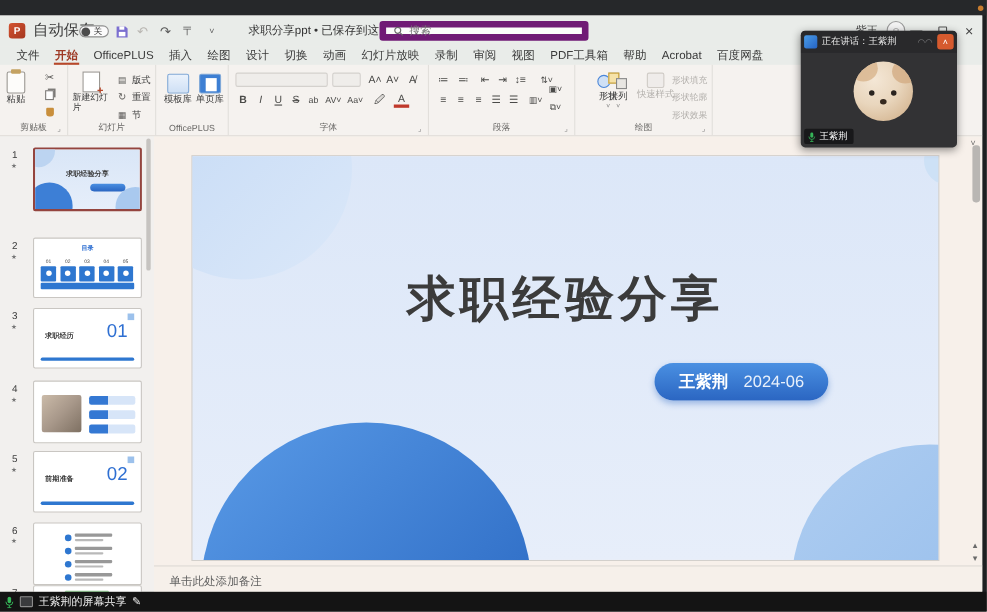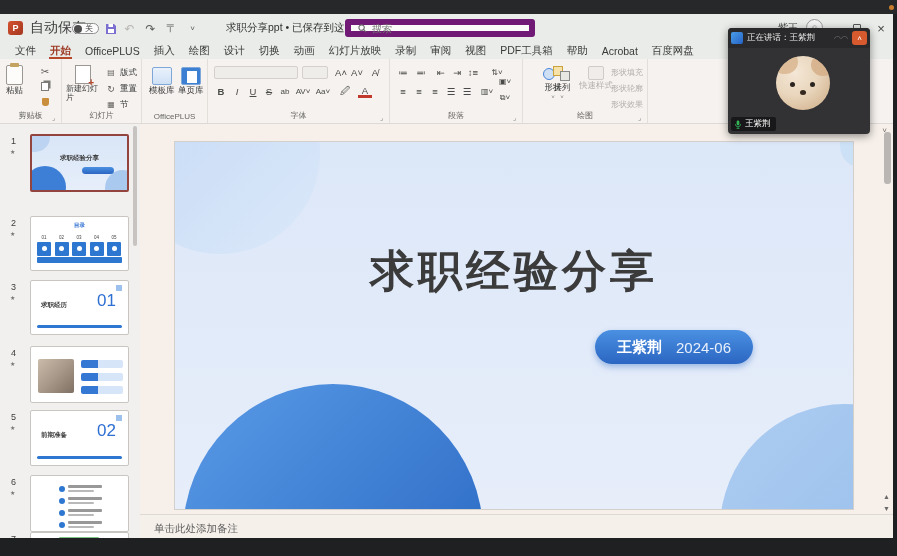--- a/index.html
+++ b/index.html
@@ -512,14 +512,23 @@
     </div>
     <div class="nametag">
       <svg width="8" height="9" viewBox="0 0 10 12">
         <rect x="3.2" y="0.5" width="3.6" height="6.5" rx="1.8" fill="#35b558"></rect>
         <path d="M1.5 5.5a3.5 3.5 0 0 0 7 0M5 9v2.3M3 11.5h4" stroke="#35b558" stroke-width="1" fill="none"></path>
       </svg>
       <span>王紫荆</span>
     </div>
   </div>
 
+  <div class="abs taskbar">
+    <svg width="9" height="11" viewBox="0 0 10 12">
+      <rect x="3.2" y="0.5" width="3.6" height="6.5" rx="1.8" fill="#35b558"></rect>
+      <path d="M1.5 5.5a3.5 3.5 0 0 0 7 0M5 9v2.3M3 11.5h4" stroke="#35b558" stroke-width="1" fill="none"></path>
+    </svg>
+    <div class="tk-mon"></div>
+    <div class="tk-text">王紫荆的屏幕共享</div>
+    <div class="tk-pen">✎</div>
+  </div>
 
 </div>
 
 </body></html>

